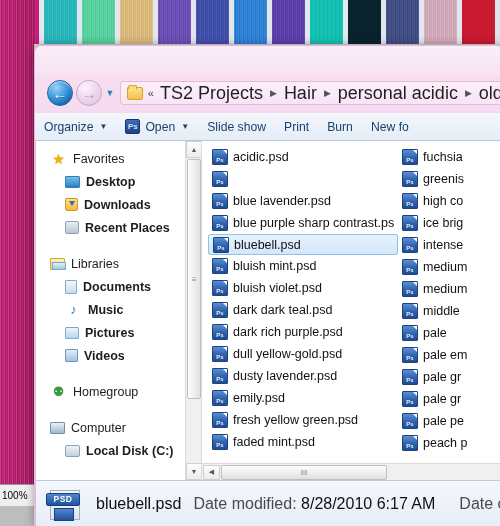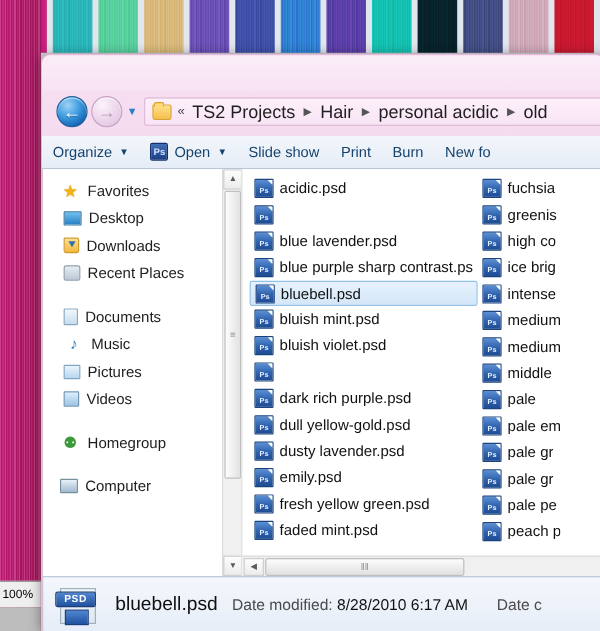--- a/index.html
+++ b/index.html
@@ -119,21 +119,21 @@
     background:linear-gradient(180deg,#ffe08a,#f5c04b);
     border:1px solid #d9a32f; border-radius:1px 2px 2px 2px;
     position:relative;
   }
   #addr-bar .folder-ico::before{
     content:""; position:absolute; left:0; top:-3px; width:7px;height:3px;
     background:#ffd979; border:1px solid #d9a32f; border-bottom:none;
     border-radius:2px 2px 0 0;
   }
   .chev-dbl { color:#444; font-size:11px; margin-right:6px; flex:0 0 auto;}
-  .crumb { color:#1f1f1f; font-size:15px; white-space:nowrap; flex:0 0 auto;}
+  .crumb { color:#1f1f1f; font-size:18px; white-space:nowrap; flex:0 0 auto;}
   .crumb-sep { color:#555; font-size:9px; margin:0 7px; flex:0 0 auto;}
 
   
   #toolbar {
     position:absolute; left:0; top:66px; width:100%; height:29px;
     background:linear-gradient(180deg,#f3f6fb 0%, #e6edf7 100%);
     border-top:1px solid #f3dcee;
     border-bottom:1px solid #b8c6d8;
     display:flex; align-items:center;
   }
@@ -159,21 +159,21 @@
   #nav-pane {
     width:165px; flex:0 0 auto; background:#ffffff;
     position:relative; overflow:hidden;
   }
   #nav-list { padding-top:6px; }
   .nav-row {
     height:23px; display:flex; align-items:center;
     padding-left:14px; font-size:12.5px; color:#1d1d1d;
     white-space:nowrap;
   }
-  .nav-row.indent { padding-left:17px; }
+  .nav-row.indent { padding-left:29px;font-weight:bold; }
   .nav-row.spacer { height:13px; }
   .nav-ico { width:17px; height:16px; margin-right:6px; flex:0 0 auto;
              display:flex; align-items:center; justify-content:center;
              font-size:12px; line-height:1; }
 
   .ico-star{ color:#f2b21a; font-size:14px; text-shadow:0 0 1px #c98c07;}
   .ico-desktop{ width:15px;height:12px;background:linear-gradient(180deg,#6fc0ef,#2a7fc4);
     border:1px solid #3a7ba8; border-radius:1px;}
   .ico-dl{ width:13px;height:13px;background:linear-gradient(180deg,#ffe08a,#f0b93f);
     border:1px solid #cf9a2c; border-radius:1px 2px 2px 2px; position:relative;}
@@ -285,21 +285,21 @@
     color:#fff; font-size:8.5px; font-weight:bold;
     display:flex;align-items:center;justify-content:center;
     letter-spacing:.5px;
   }
   #det-icon .badge2{
     position:absolute; left:8px; top:22px; width:20px;height:13px;
     background:linear-gradient(180deg,#4f86cf 0%,#22529f 100%);
     border:1px solid #1a3f7d;
   }
   #det-name{ font-size:16px; color:#101010; margin-right:12px; white-space:nowrap;}
-  .det-field{ font-size:13px; color:#4a4a4a; white-space:nowrap; margin-right:24px;text-align:center;}
+  .det-field{ font-size:16px; color:#4a4a4a; white-space:nowrap; margin-right:24px;text-align:center;}
   .det-field b{ font-weight:normal; color:#111; }
 </style>
 </head>
 <body>
 
 <div id="ps-backdrop">
   <div id="ps-lower"></div>
   <div id="ps-canvas-shadow"></div>
   <div id="strip-row">
       <div class="gap" style="width: 5px;"></div>
@@ -392,20 +392,24 @@
           </div>
           <div class="nav-row indent">
             <span class="nav-ico ico-dl"></span>
             <span>Downloads</span>
           </div>
           <div class="nav-row indent">
             <span class="nav-ico ico-recent"></span>
             <span>Recent Places</span>
           </div>
           <div class="nav-row spacer"></div>
+          <div class="nav-row">
+            <span class="nav-ico ico-lib"></span>
+            <span>Libraries</span>
+          </div>
           <div class="nav-row indent">
             <span class="nav-ico ico-doc"></span>
             <span>Documents</span>
           </div>
           <div class="nav-row indent">
             <span class="nav-ico ico-music">♪</span>
             <span>Music</span>
           </div>
           <div class="nav-row indent">
             <span class="nav-ico ico-pic"></span>
@@ -417,20 +421,24 @@
           </div>
           <div class="nav-row spacer"></div>
           <div class="nav-row">
             <span class="nav-ico ico-home">⚉</span>
             <span>Homegroup</span>
           </div>
           <div class="nav-row spacer"></div>
           <div class="nav-row">
             <span class="nav-ico ico-comp"></span>
             <span>Computer</span>
+          </div>
+          <div class="nav-row indent">
+            <span class="nav-ico ico-disk"></span>
+            <span>Local Disk (C:)</span>
           </div>
         </div>
       <div id="nav-sb">
         <div class="sb-btn">
           <span>▲</span>
         </div>
         <div id="nav-sb-thumb">
           <span>≡</span>
         </div>
         <div class="sb-btn" id="nav-sb-down">
@@ -480,20 +488,21 @@
             <div class="file-row">
               <span class="psd-ico">
                 <span>Ps</span>
               </span>
               <span class="fname">bluish violet.psd</span>
             </div>
             <div class="file-row">
               <span class="psd-ico">
                 <span>Ps</span>
               </span>
+              <span class="fname">dark dark teal.psd</span>
             </div>
             <div class="file-row">
               <span class="psd-ico">
                 <span>Ps</span>
               </span>
               <span class="fname">dark rich purple.psd</span>
             </div>
             <div class="file-row">
               <span class="psd-ico">
                 <span>Ps</span>

